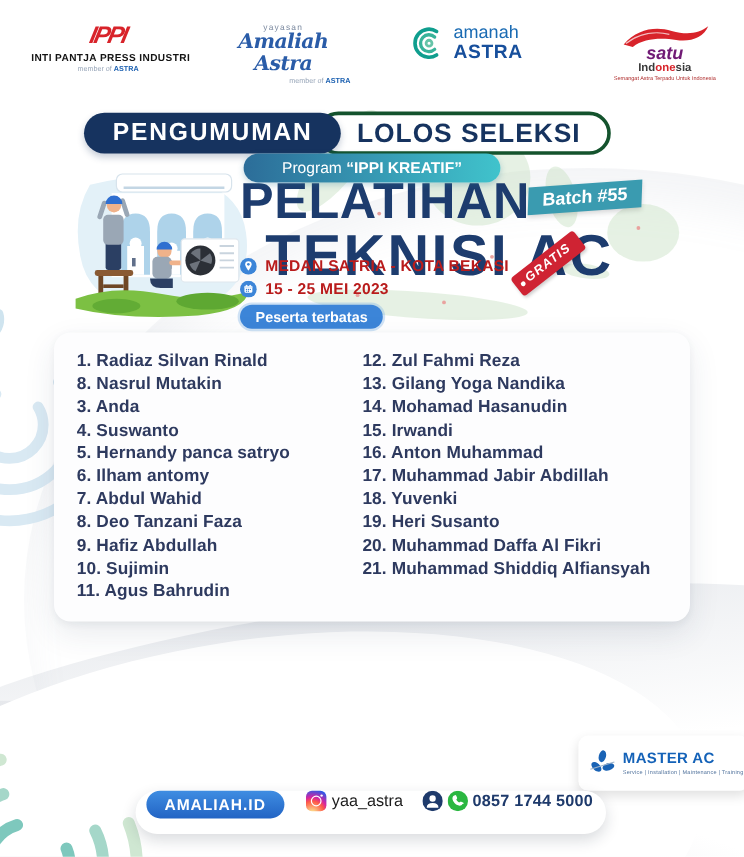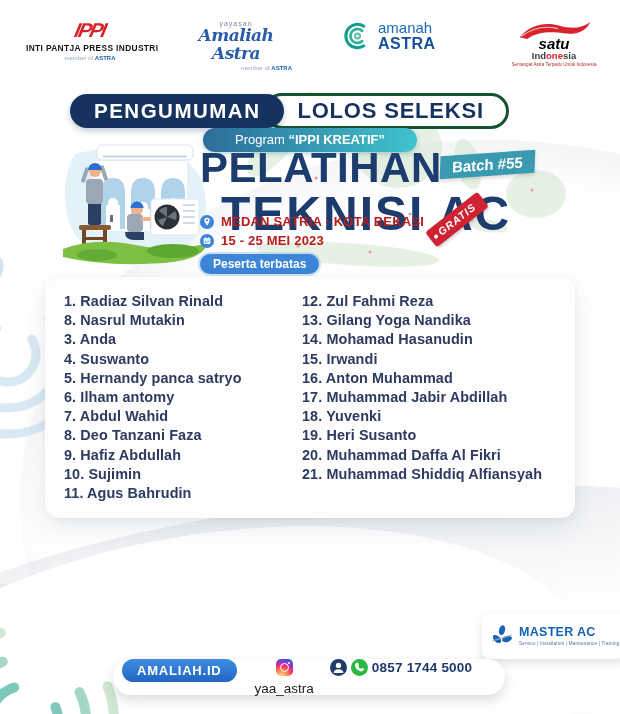--- a/index.html
+++ b/index.html
@@ -33,21 +33,21 @@
   .member-line b{color:#1a5fb0;}
   .logo-amaliah{left:172px;width:128px;}
   .amaliah-top{font-size:7px;color:#7c8aa0;letter-spacing:1px;}
   .amaliah-script{font-family:"DejaVu Serif",serif;font-style:italic;font-weight:700;
     font-size:17px;color:#2a5ca8;line-height:1.05;letter-spacing:-.5px;}
   .amaliah-member{text-align:right;padding-right:8px;}
   .logo-amanah{left:344px;width:120px;display:flex;align-items:center;gap:6px;text-align:left;}
   .amanah-word1{font-size:15px;color:#1a6bb3;line-height:1.05;}
   .amanah-word2{font-size:16px;color:#174f9c;font-weight:800;letter-spacing:.5px;line-height:1.05;}
   .logo-satu{left:502px;width:104px;}
-  .satu-word1{font-weight:900;font-style:italic;font-size:15px;color:#000000;line-height:1;margin-top:-9px;}
+  .satu-word1{font-weight:900;font-style:italic;font-size:15px;color:#701a75;line-height:1;margin-top:-9px;}
   .satu-word2{font-size:9.5px;font-weight:800;color:#3a3a3a;line-height:1.1;}
   .satu-word2 b{color:#d8232a;}
   .satu-tagline{font-size:4.6px;color:#b03030;margin-top:1px;}
 
   
   .banner{position:absolute;top:93px;left:70px;display:flex;align-items:center;z-index:3;text-align:right;}
   .pill-navy{height:34px;line-height:34px;padding:0 24px;background:#16335f;border-radius:18px;
     color:#fff;font-weight:800;font-size:20.5px;letter-spacing:1.5px;position:relative;z-index:2;
     box-shadow:0 3px 6px rgba(22,51,95,.25);}
   .pill-white{height:30px;line-height:30px;margin-left:-20px;padding:0 22px 0 30px;background:#fff;
@@ -93,21 +93,21 @@
   .master-name{font-size:12.5px;font-weight:800;color:#1462b8;letter-spacing:.3px;line-height:1;}
   .master-tagline{font-size:4.6px;color:#54759e;margin-top:2px;letter-spacing:.2px;}
 
   
   .footer-bar{position:absolute;left:113px;top:659px;width:392px;height:36px;background:#fff;
     border-radius:18px;box-shadow:0 5px 12px rgba(20,30,50,.16);display:flex;align-items:flex-start;
     padding:0 9px;gap:9px;box-sizing:border-box;z-index:4;}
   .amaliah-pill{background:linear-gradient(180deg,#3f8de2,#2264c4);border-radius:13px;
     padding:4px 15px;color:#fff;font-weight:800;font-size:13px;letter-spacing:.8px;}
   .ig-wrap,.phone-wrap{display:flex;align-items:center;gap:5px;}
-  .ig-wrap{margin-left:9px;flex-direction:column;}
+  .ig-wrap{margin-left:9px;}
   .phone-wrap{margin-left:7px;gap:4px;}
   .ig-icon{width:17px;height:17px;border-radius:5px;position:relative;flex:0 0 auto;
     background:radial-gradient(circle at 30% 110%,#fdf497 0%,#fd5949 45%,#d6249f 60%,#285aeb 90%);}
   .ig-icon::before{content:"";position:absolute;inset:4px;border:1.6px solid #fff;border-radius:50%;}
   .ig-icon::after{content:"";position:absolute;top:2.6px;right:2.6px;width:2.2px;height:2.2px;
     background:#fff;border-radius:50%;}
   .ig-text{font-size:13.5px;color:#1c1c1c;}
   .phone-text{font-size:13.5px;font-weight:800;color:#1e3a6b;letter-spacing:.2px;}
 </style>
 </head>

